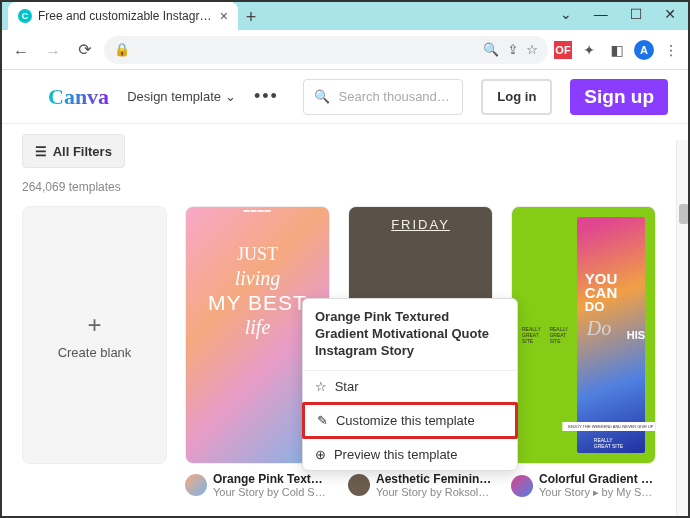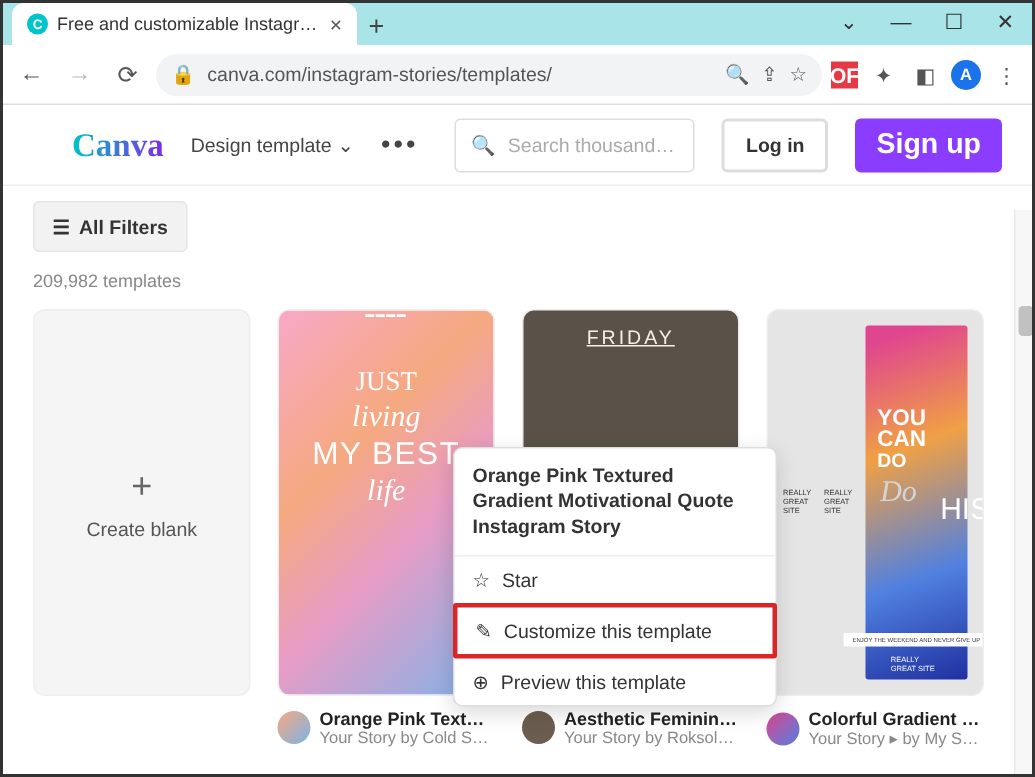--- a/index.html
+++ b/index.html
@@ -11,21 +11,21 @@
   .tab-favicon { width: 14px; height: 14px; border-radius: 50%; background: #00c4cc; display: inline-flex; align-items: center; justify-content: center; color: #fff; font-size: 9px; font-weight: bold; }
   .tab-title { flex: 1; white-space: nowrap; overflow: hidden; text-overflow: ellipsis; }
   .tab-close { color: #555; font-size: 14px; }
   .new-tab { width: 26px; height: 26px; display: flex; align-items: center; justify-content: center; font-size: 18px; color: #444; }
   .win-controls { margin-left: auto; display: flex; gap: 22px; padding-right: 14px; align-items: center; font-size: 14px; color: #333; height: 28px; padding-bottom: 4px;}
   
   .toolbar { height: 40px; background: #fff; display: flex; align-items: center; padding: 0 8px; gap: 6px; border-bottom: 1px solid #ddd; }
   .nav-btn { width: 26px; height: 26px; display: flex; align-items: center; justify-content: center; color: #555; font-size: 16px; }
   .urlbar { flex: 1; height: 28px; background: #f1f3f4; border-radius: 14px; display: flex; align-items: center; padding: 0 10px; gap: 8px; font-size: 13px; color: #555; }
   .ext-icon { width: 22px; height: 22px; display: flex; align-items: center; justify-content: center; font-size: 14px; color: #555; }
-  .ext-red { width: 18px; height: 18px; background: #e63946; color: #fff; font-size: 14px; font-weight: bold; display: flex; align-items: center; justify-content: center; }
+  .ext-red { width: 18px; height: 18px; background: #e63946; color: #fff; font-size: 11px; font-weight: bold; display: flex; align-items: center; justify-content: center; }
   .avatar { width: 20px; height: 20px; border-radius: 50%; background: #1a73e8; color: #fff; font-size: 11px; font-weight: bold; display: flex; align-items: center; justify-content: center; }
   
   
   .app { background: #fff; height: 448px; position: relative; overflow: hidden; }
   .app-header { height: 54px; display: flex; align-items: center; padding: 0 22px; gap: 18px; border-bottom: 1px solid #eee; }
   .logo { font-family: cursive; font-weight: 700; font-size: 22px; background: linear-gradient(90deg,#00c4cc,#7d2ae8); -webkit-background-clip: text; color: transparent; margin-left: 26px; }
   .spotlight { font-size: 13px; color: #444; display:flex; align-items:center; gap:4px; }
   .more-btn { font-size: 18px; color: #444; letter-spacing:2px; }
   .searchbox { margin-left: auto; width: 160px; height: 36px; border: 1px solid #ddd; border-radius: 4px; display: flex; align-items: center; padding: 0 10px; gap: 8px; font-size: 13px; color: #aaa; }
   .login-btn { height: 36px; padding: 0 14px; border: 2px solid #ddd; border-radius: 4px; font-size: 13px; font-weight: 600; color: #333; display:flex; align-items:center; }
@@ -41,25 +41,25 @@
   .thumb.blank { background:#f5f5f5; flex-direction:column; color:#555; font-size:13px; gap:6px;}
   .thumb.blank .plus { font-size:24px; color:#666; font-weight:300;}
   .thumb.grad1 { background: linear-gradient(135deg,#f8a8c8 0%, #f5a97f 35%, #e89cc6 60%, #7db3e8 100%); color:#fff; text-align:center; flex-direction:column; justify-content:flex-start;}
   .thumb.grad1 .overtext { font-family: Georgia, serif; font-size:13px; line-height:1.2; padding: 0 8px;}
   .thumb.grad1 .just { font-size:18px; font-family:Georgia,serif; }
   .thumb.grad1 .living { font-style:italic; font-size:20px; font-family:cursive; }
   .thumb.grad1 .best { font-size:21px; letter-spacing:1px; }
   .thumb.coffee { background:#5a5248; color:#f5f0e8; font-family:Georgia,serif; flex-direction:column; justify-content:flex-start; padding-top:10px;}
   .thumb.coffee .friday { font-size:13px; letter-spacing:2px; text-decoration:underline; margin-bottom:4px;}
   .thumb.coffee .coffee-cup { position:absolute; bottom:10px; left:50%; transform:translateX(-50%); width:70px; height:50px; background:#f5f0e8; border-radius:50%; }
-  .thumb.grad2 { background:#e5e5e5; padding:10px; }
+  .thumb.grad2 { background:#84cc16; padding:10px; }
   .thumb.grad2 .inner { width:100%; height:100%; background: linear-gradient(160deg,#e04590 5%, #f0a045 35%, #5080e0 70%, #2030a0 100%); border-radius:2px; position:relative; }
   .thumb.grad2 .top-labels { display:flex; justify-content:space-between; font-size:5px; color:#333; padding:2px 0;}
   .thumb.grad2 .youcan { position:absolute; top:55px; left:8px; color:#fff; font-weight:900; font-size:15px; line-height:0.95;}
-  .thumb.grad2 .this { position:absolute; top:112px; left:50px; color:#fff; font-weight:400; font-size:20px;text-align:right;}
+  .thumb.grad2 .this { position:absolute; top:112px; left:50px; color:#fff; font-weight:700; font-size:11px;text-align:right;}
   .thumb.grad2 .do-script { position:absolute; top:100px; left:10px; font-family:cursive; font-size:20px; color:#d4d4d4; font-style:italic;}
   .thumb.grad2 .footer-box { position:absolute; bottom:22px; left:50%; transform:translateX(-50%); background:#fff; color:#333; font-size:4px; padding:2px 6px; white-space:nowrap;}
   .thumb.grad2 .bottom-label { position:absolute; bottom:4px; left:50%; transform:translateX(-50%); font-size:5px; color:#fff;}
   
   .card-footer { display:flex; align-items:center; gap:6px; padding-top:8px; }
   .card-footer .av { width:22px; height:22px; border-radius:50%; background:#ccc; flex-shrink:0; }
   .card-footer .meta { overflow:hidden; }
   .card-footer .title { font-size:12px; font-weight:700; color:#222; white-space:nowrap; overflow:hidden; text-overflow:ellipsis; }
   .card-footer .sub { font-size:11px; color:#888; white-space:nowrap; overflow:hidden; text-overflow:ellipsis; }
   
@@ -91,21 +91,20 @@
     <span>✕</span>
   </div>
 </div>
 
 <div class="toolbar">
   <div class="nav-btn">←</div>
   <div class="nav-btn" style="color:#bbb">→</div>
   <div class="nav-btn">⟳</div>
   <div class="urlbar">
     <span>🔒</span>
-    <span>canva.com/instagram-stories/templates/</span>
     <span style="margin-left:auto">🔍</span>
     <span>⇪</span>
     <span>☆</span>
   </div>
   <div class="ext-red">OF</div>
   <div class="ext-icon">✦</div>
   <div class="ext-icon">◧</div>
   <div class="avatar">A</div>
   <div class="ext-icon">⋮</div>
 </div>
@@ -125,21 +124,21 @@
     <div class="login-btn">Log in</div>
     <div class="signup-btn">Sign up</div>
   </div>
 
   <div class="subbar">
     <div class="filters-btn">
       <span>☰</span>
       <span>All Filters</span>
     </div>
   </div>
-  <div class="count">209,982 templates</div>
+  <div class="count">264,069 templates</div>
 
   <div class="grid">
 
     <div class="card">
       <div class="thumb blank">
         <span class="plus">+</span>
         <span>Create blank</span>
       </div>
     </div>
 

